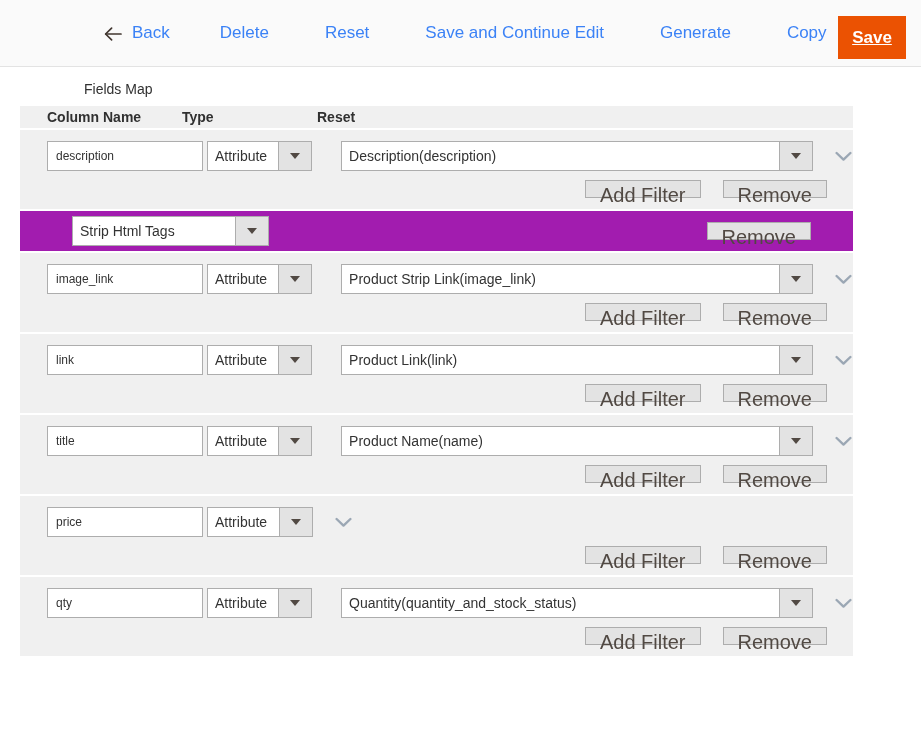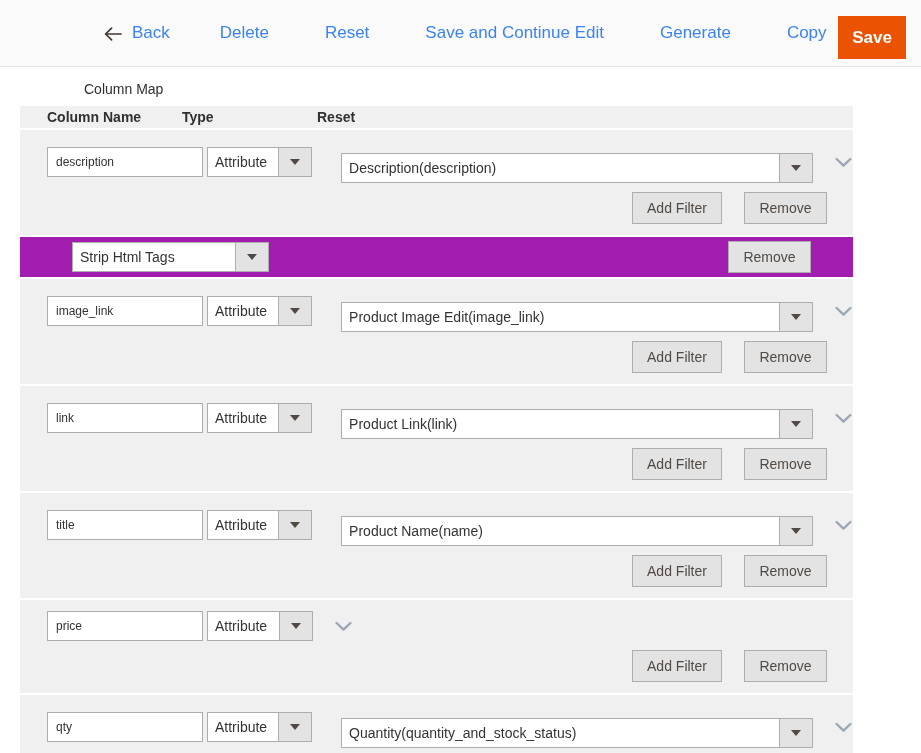--- a/index.html
+++ b/index.html
@@ -66,20 +66,21 @@
     background: #eb5202;
     color: #ffffff;
     border: 0;
     font-family: "Liberation Sans", sans-serif;
     font-size: 17px;
     font-weight: bold;
     cursor: pointer;
     line-height: 43px;
     padding: 0;
     text-align: center;
+    text-decoration: underline;
   }
 
   
   .fieldset-legend {
     font-size: 14px;
     color: #303030;
     padding: 14px 0 9px 84px;
     line-height: 16px;
   }
 
@@ -166,40 +167,40 @@
     flex-shrink: 0;
   }
   .caret {
     width: 0; height: 0;
     border-left: 5px solid transparent;
     border-right: 5px solid transparent;
     border-top: 6px solid #514943;
   }
 
   .sel-type  { width: 106px; margin-left: 4px; }
-  .sel-value { width: 476px; margin-left: 29px; margin-top: 12px; }
+  .sel-value { width: 476px; margin-left: 29px; }
 
   .row-toggle {
     width: 20px;
     height: 20px;
     margin-left: 20px;
     display: flex;
     align-items: center;
     justify-content: center;
     cursor: pointer;
     flex-shrink: 0;
   }
 
   .btn-std {
     background: #e3e3e3;
     border: 1px solid #adadad;
     font-family: "Liberation Sans", sans-serif;
-    font-size: 14px;
+    font-size: 20px;
     color: #514943;
-    height: 32px;
+    height: 18px;
     padding: 0 14px;
     cursor: pointer;
     line-height: 28px;
     border-radius: 0;
     box-sizing: border-box;
   }
   .btn-addfilter { min-width: 90px; }
   .btn-remove    { min-width: 83px; }
 
   
@@ -255,21 +256,21 @@
     <button class="action-btn copy">
       <span>Copy</span>
     </button>
   </div>
 
   <button class="save-primary">
     <span>Save</span>
   </button>
 </div>
 
-<div class="fieldset-legend">Column Map</div>
+<div class="fieldset-legend">Fields Map</div>
 
 <div class="fields-map">
 
   <div class="fm-head">
     <div class="col-name">Column Name</div>
     <div class="col-type">Type</div>
     <div class="col-value">Reset</div>
   </div>
 
   <div id="rows-container">
@@ -314,21 +315,21 @@
   <div class="fm-row">
     <div class="fm-row-main">
       <input class="txt-input" type="text" value="image_link" style="">
       <div class="sel sel-type">
         <span class="sel-text">Attribute</span>
         <span class="sel-arrow">
               <span class="caret"></span>
             </span>
       </div>
       <div class="sel sel-value">
-        <span class="sel-text">Product Image Edit(image_link)</span>
+        <span class="sel-text">Product Strip Link(image_link)</span>
         <span class="sel-arrow">
               <span class="caret"></span>
             </span>
       </div>
       <div class="row-toggle">
         <svg width="17" height="11" viewBox="0 0 17 11" xmlns="http://www.w3.org/2000/svg">
           <path d="M1.6 2 L8.5 8.6 L15.4 2" fill="none" stroke="#9ba7b4" stroke-width="2.4" stroke-linecap="round" stroke-linejoin="round"></path>
         </svg>
       </div>
     </div>

